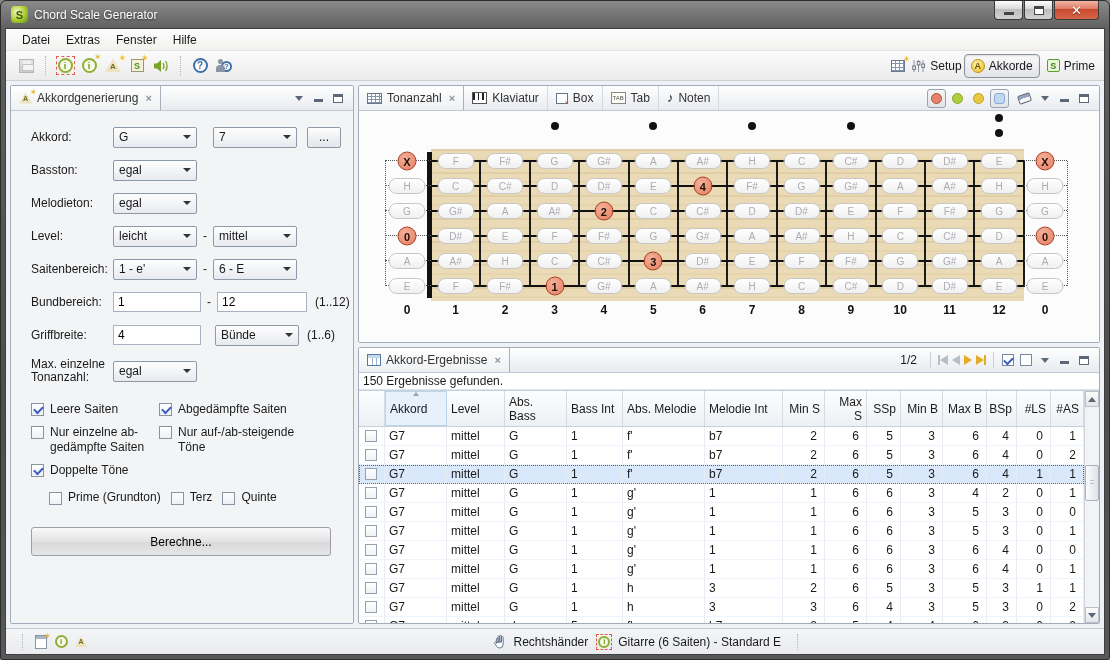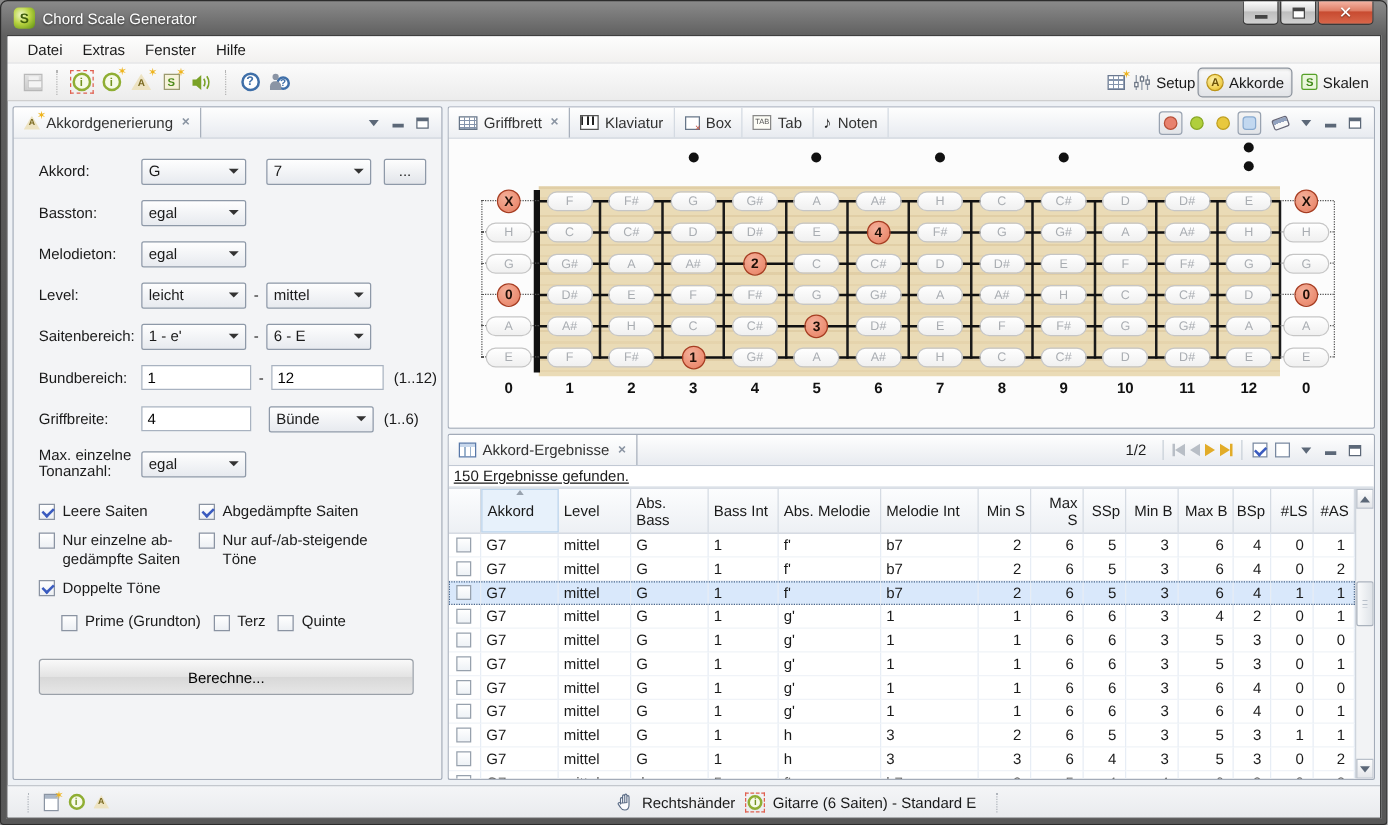--- a/index.html
+++ b/index.html
@@ -143,21 +143,21 @@
   .results-view { flex:1; }
   .page-ind { margin-right:8px; }
   .navarr { display:flex; align-items:center; margin:0 2px; font-size:11px; }
   .tri-l { width:0; height:0; border-top:5px solid transparent; border-bottom:5px solid transparent; border-right:8px solid #b8bec6; }
   .tri-r { width:0; height:0; border-top:5px solid transparent; border-bottom:5px solid transparent; border-left:8px solid #e2ac28; }
   .bar-gray { width:2px; height:10px; background:#b8bec6; }
   .bar-gold { width:2px; height:10px; background:#e2ac28; }
   .ic-chk { width:12px; height:12px; border:1px solid #7888a0; background:#fff; position:relative; margin:0 3px; }
   .ic-chk.on::after { content:""; position:absolute; left:1px; top:2px; width:7px; height:4px; border-left:2px solid #3a5bbf; border-bottom:2px solid #3a5bbf; transform:rotate(-45deg); }
   .hsep { width:1px; height:16px; border-left:1px solid #c8cfd8; margin:0 5px; }
-  .found-line { height:17px; padding:1px 4px; background:#fff; border-bottom:1px solid #e0e5ec;text-decoration:underline; }
+  .found-line { height:17px; padding:1px 4px; background:#fff; border-bottom:1px solid #e0e5ec; }
 
   .table-wrap { flex:1; display:flex; overflow:hidden; border-top:1px solid #c9d0da; }
   .tgrid { width:725px; }
   .trow { display:grid; grid-template-columns:26px 62px 58px 62px 56px 82px 78px 42px 42px 34px 42px 44px 30px 34px 33px; height:19px; align-items:center; }
   .trow.thead { height:36px; background:linear-gradient(#fcfdfe,#edf0f4); border-bottom:1px solid #c9d0da; }
   .th { height:100%; display:flex; align-items:center; padding:0 4px; border-right:1px solid #d5dbe3; position:relative; }
   .th.num { justify-content:flex-end;text-align:right; }
   .th.sorted { background:#e7f1fb; border:1px solid #bcd4ec; }
   .sort-arr { position:absolute; top:0px; left:50%; transform:translateX(-50%); width:0; height:0; border-left:3px solid transparent; border-right:3px solid transparent; border-bottom:4px solid #98a2ae; }
   .td { height:100%; display:flex; align-items:center; padding:0 4px; border-right:1px solid #e7edf5; border-bottom:1px solid #f0f3f8; }
@@ -269,21 +269,21 @@
             <rect x="10.8" y="5" width="2.6" height="3.4" fill="#fff" stroke="#6a7482"></rect>
           </svg>
           <span class="lbl">Setup</span>
         </div>
         <div class="tbtn pressed" style="height:24px;">
           <div class="ic-acirc">A</div>
           <span class="lbl">Akkorde</span>
         </div>
         <div class="tbtn" style="margin-left:6px;">
           <div class="ic-ssq">S</div>
-          <span class="lbl">Skalen</span>
+          <span class="lbl">Prime</span>
         </div>
       </div>
     </div>
 
     <div class="main">
 
       <div class="view left-panel">
         <div class="view-head">
           <div class="tab active">
             <span class="ticon star-badge">
@@ -422,21 +422,21 @@
           <button class="calc-btn">Berechne...</button>
         </div>
       </div>
 
       <div class="right-col">
 
         <div class="view fret-view">
           <div class="view-head" id="fret-tabs">
             <div class="tab active">
                 <span class="ticon ticon-grid"></span>
-                <span>Griffbrett</span>
+                <span>Tonanzahl</span>
                 <span class="tclose">×</span>
               </div>
               <div class="tab">
                 <span class="ticon ticon-piano"></span>
                 <span>Klaviatur</span>
               </div>
               <div class="tab">
                 <span class="ticon ticon-box"></span>
                 <span>Box</span>
               </div>

